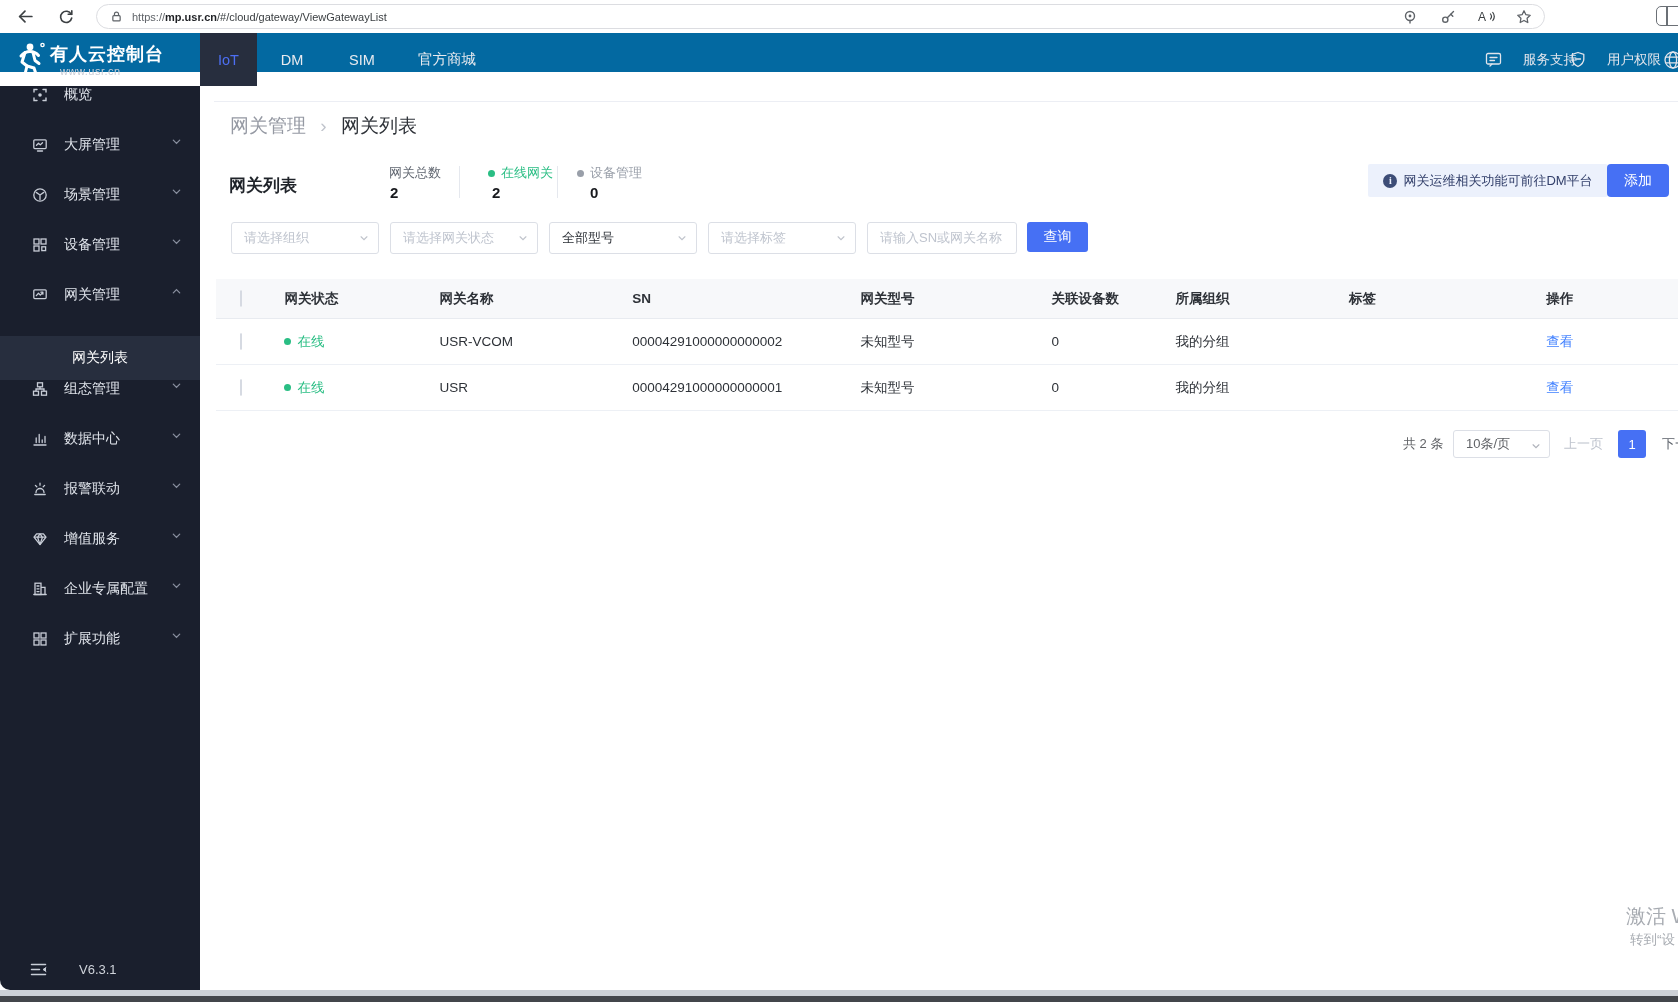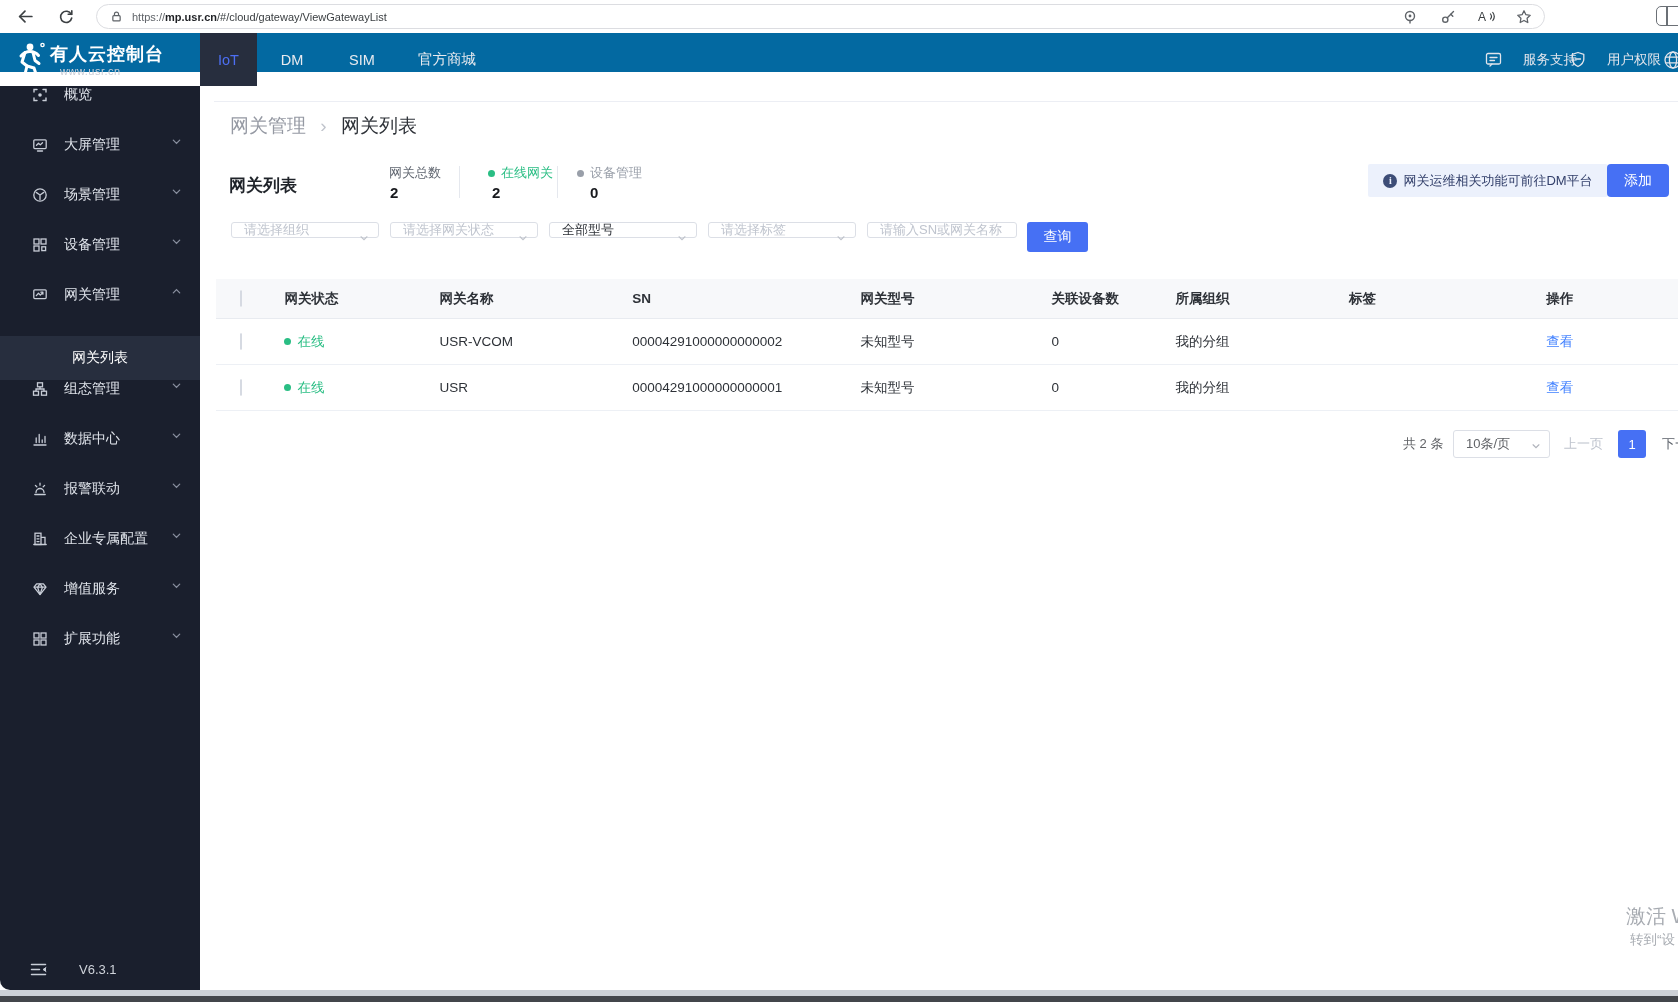--- a/index.html
+++ b/index.html
@@ -48,21 +48,21 @@
   #breadcrumb .bc2 { color:#2e3238; }
   #page-title { position:absolute; left:29px; top:88px; font-size:17px; font-weight:700; color:#1f2329; }
   .stat-label { position:absolute; top:78px; font-size:13px; color:#606670; display:flex; align-items:center; }
   .stat-value { position:absolute; top:98px; font-size:15px; font-weight:700; color:#17191d; }
   .dot { width:7px; height:7px; border-radius:50%; display:inline-block; margin-right:6px; }
   .stat-div { position:absolute; top:80px; width:1px; height:32px; background:#e5e8ee; }
   #banner { position:absolute; left:1168px; top:78px; width:240px; height:33px; background:#ecf1fc; border-radius:2px; display:flex; align-items:center; justify-content:center; gap:6px; font-size:13px; color:#33406b; }
   #banner .info-i { width:14px; height:14px; border-radius:50%; background:#3d4d77; color:#ecf1fc; font-size:10px; font-weight:700; display:flex; align-items:center; justify-content:center; font-family:"Liberation Serif","DejaVu Serif",serif; }
   #add-btn { position:absolute; left:1407px; top:78px; width:62px; height:33px; background:#4670f4; border-radius:4px; color:#fff; font-size:14px; display:flex; align-items:center; justify-content:center; cursor:pointer; }
 
-  .sel { position:absolute; top:136px; height:16px; border:1px solid #dcdfe6; border-radius:3px; background:#fff; font-size:13px; display:flex; align-items:center; padding:0 24px 0 12px; cursor:pointer; }
+  .sel { position:absolute; top:136px; height:32px; border:1px solid #dcdfe6; border-radius:3px; background:#fff; font-size:13px; display:flex; align-items:center; padding:0 24px 0 12px; cursor:pointer; }
   .sel .ph { color:#bfc4ce; }
   .sel .val { color:#2e3238; }
   .sel .sel-chev { position:absolute; right:9px; top:10px; }
   #query-btn { position:absolute; left:827px; top:136px; width:61px; height:30px; background:#4670f4; border-radius:3px; color:#fff; font-size:14px; display:flex; align-items:center; justify-content:center; cursor:pointer; }
 
   
   #gw-table { position:absolute; left:16px; top:193px; width:1462px; }
   .trow { display:flex; align-items:center; }
   .thead { height:40px; background:#f7f8fa; border-bottom:1px solid #e8ebf0; font-weight:700; color:#2e3238; font-size:13.5px; }
   .tbody-row { height:46px; border-bottom:1px solid #edf0f5; font-size:13.5px; color:#2e3238; background:#fff; }
@@ -307,42 +307,42 @@
       </span>
     <span class="slabel">报警联动</span>
     <span class="chev">
         <svg width="11" height="11" viewBox="0 0 12 12" fill="none" stroke="#8a90a0" stroke-width="1.4" stroke-linecap="round">
           <path d="M2.5 4.5 6 8l3.5-3.5"></path>
         </svg>
       </span>
   </div>
   <div class="side-item">
     <span class="sicon">
+        <svg width="16" height="16" viewBox="0 0 16 16" fill="none" stroke="#c8cdd7" stroke-width="1.3" stroke-linejoin="round">
+          <path d="M4.6 2.8h6.8L14 6.2 8 13.6 2 6.2z"></path>
+          <path d="M2 6.2h12M8 13.6 5.6 6.2 8 2.8M8 13.6l2.4-7.4L8 2.8"></path>
+        </svg>
+      </span>
+    <span class="slabel">增值服务</span>
+    <span class="chev">
+        <svg width="11" height="11" viewBox="0 0 12 12" fill="none" stroke="#8a90a0" stroke-width="1.4" stroke-linecap="round">
+          <path d="M2.5 4.5 6 8l3.5-3.5"></path>
+        </svg>
+      </span>
+  </div>
+  <div class="side-item">
+    <span class="sicon">
         <svg width="16" height="16" viewBox="0 0 16 16" fill="none" stroke="#c8cdd7" stroke-width="1.3">
           <rect x="3" y="2.2" width="6" height="11.3"></rect>
           <path d="M9 6.3h4v7.2"></path>
           <path d="M5 5h2M5 7.8h2M5 10.6h2" stroke-linecap="round"></path>
           <path d="M1.8 13.5h12.4" stroke-linecap="round"></path>
         </svg>
       </span>
     <span class="slabel">企业专属配置</span>
-    <span class="chev">
-        <svg width="11" height="11" viewBox="0 0 12 12" fill="none" stroke="#8a90a0" stroke-width="1.4" stroke-linecap="round">
-          <path d="M2.5 4.5 6 8l3.5-3.5"></path>
-        </svg>
-      </span>
-  </div>
-  <div class="side-item">
-    <span class="sicon">
-        <svg width="16" height="16" viewBox="0 0 16 16" fill="none" stroke="#c8cdd7" stroke-width="1.3" stroke-linejoin="round">
-          <path d="M4.6 2.8h6.8L14 6.2 8 13.6 2 6.2z"></path>
-          <path d="M2 6.2h12M8 13.6 5.6 6.2 8 2.8M8 13.6l2.4-7.4L8 2.8"></path>
-        </svg>
-      </span>
-    <span class="slabel">增值服务</span>
     <span class="chev">
         <svg width="11" height="11" viewBox="0 0 12 12" fill="none" stroke="#8a90a0" stroke-width="1.4" stroke-linecap="round">
           <path d="M2.5 4.5 6 8l3.5-3.5"></path>
         </svg>
       </span>
   </div>
   <div class="side-item">
     <span class="sicon">
         <svg width="16" height="16" viewBox="0 0 16 16" fill="none" stroke="#c8cdd7" stroke-width="1.3">
           <rect x="2" y="2" width="5" height="5"></rect>

